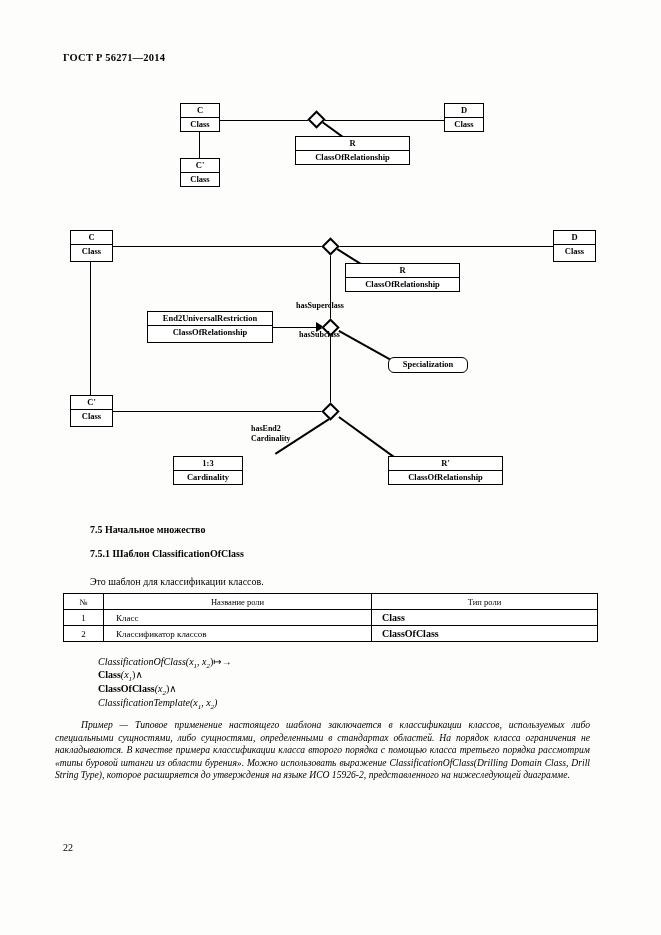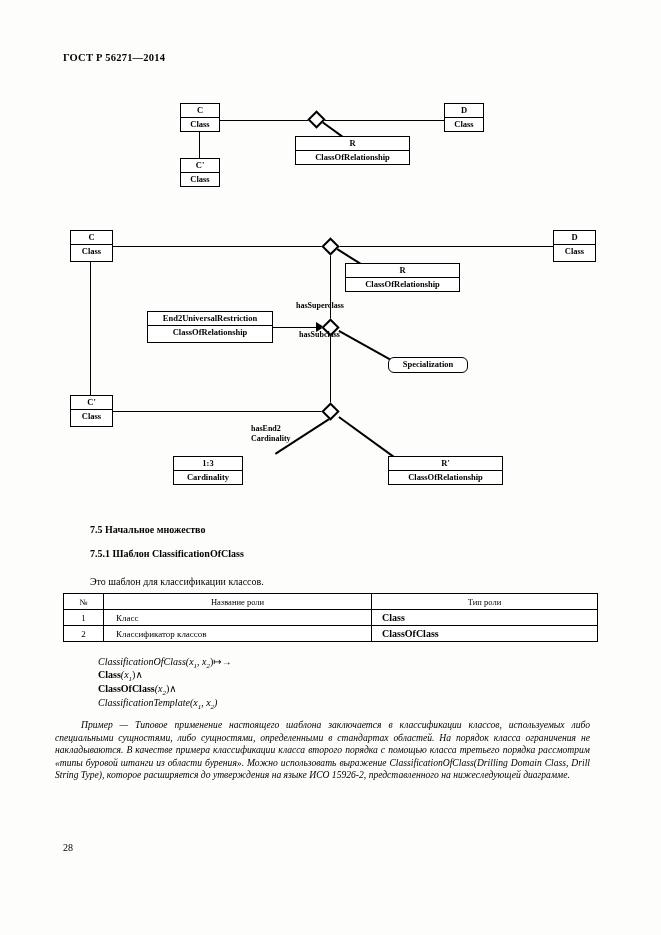--- a/index.html
+++ b/index.html
@@ -306,15 +306,15 @@
   </div>
   <div class="formula" style="top:682px;">
     <span class="bld">ClassOfClass</span><span class="itl">(x</span><sub class="itl">2</sub><span>)∧</span>
   </div>
   <div class="formula" style="top:696px;">
     <span class="itl">ClassificationTemplate</span><span class="itl">(x</span><sub class="itl">1</sub><span class="itl">, x</span><sub class="itl">2</sub><span class="itl">)</span>
   </div>
 
   <div class="example">Пример — Типовое применение настоящего шаблона заключается в классификации классов, используемых либо специальными сущностями, либо сущностями, определенными в стандартах областей. На порядок класса ограничения не накладываются. В качестве примера классификации класса второго порядка с помощью класса третьего порядка рассмотрим «типы буровой штанги из области бурения». Можно использовать выражение ClassificationOfClass(Drilling Domain Class, Drill String Type), которое расширяется до утверждения на языке ИСО 15926-2, представленного на нижеследующей диаграмме.</div>
 
-  <div class="pagenum">28</div>
+  <div class="pagenum">22</div>
 
 </div>
 
 </body></html>

